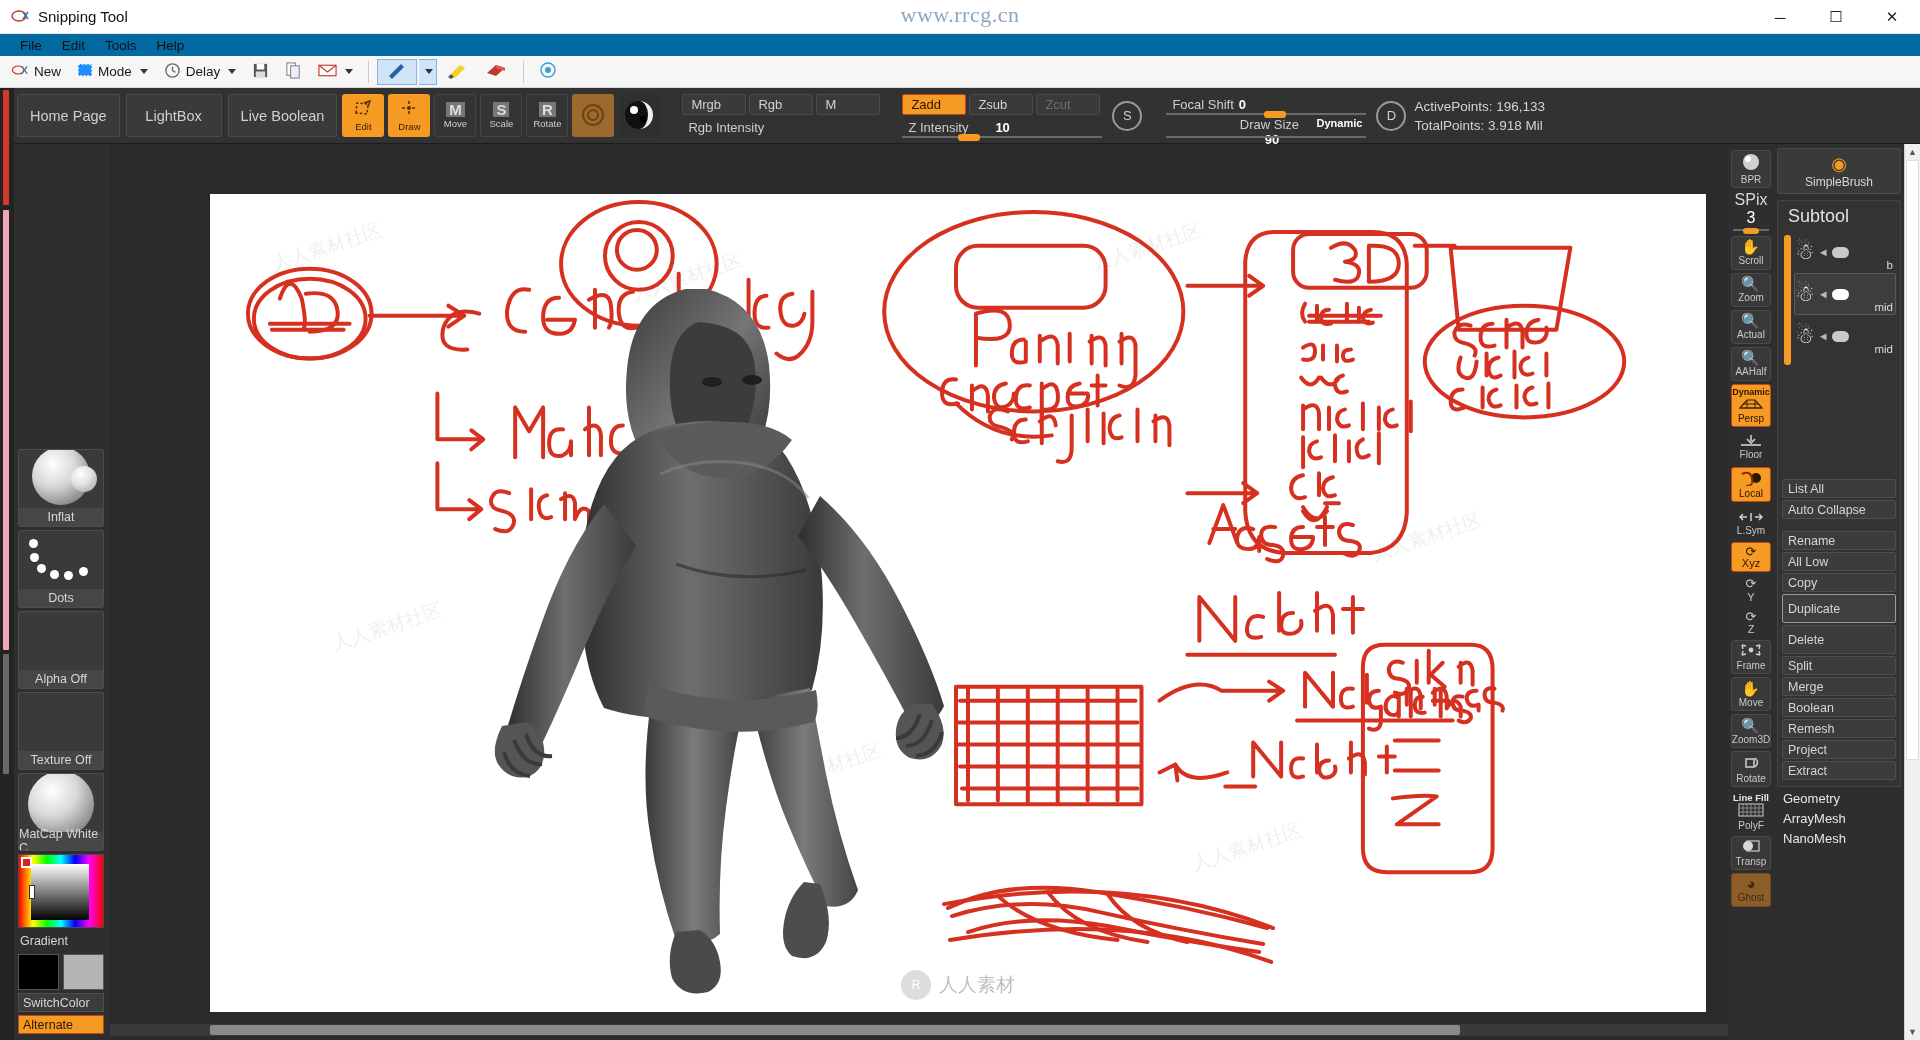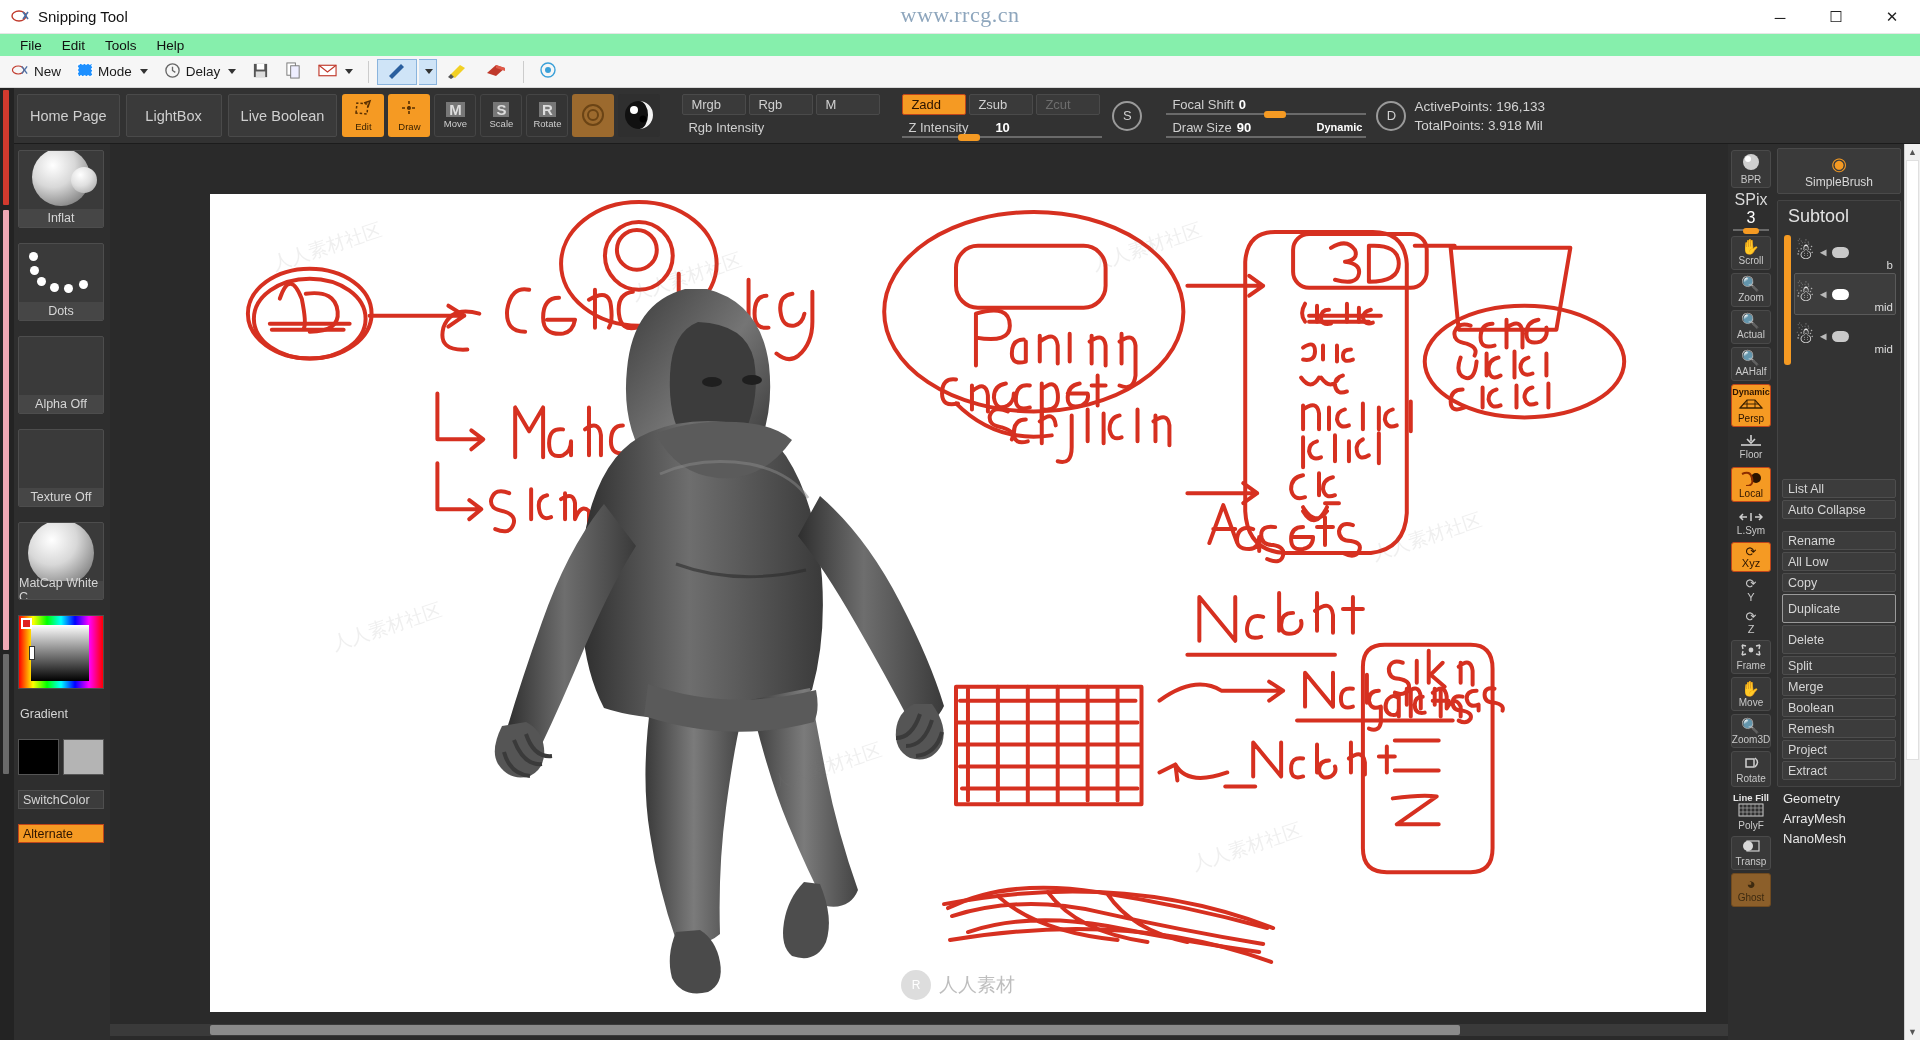--- a/index.html
+++ b/index.html
@@ -10,21 +10,21 @@
   .win-titlebar { height:34px; background:#ffffff; border-bottom:1px solid #e6e6e6;
     display:flex; align-items:center; position:relative; }
   .win-titlebar .tb-icon { width:20px; height:20px; margin:0 8px 0 10px; position:relative; }
   .win-title { font-size:15px; color:#111; }
   .wm-watermark { position:absolute; left:50%; transform:translateX(-50%); top:2px;
      font-size:22px; color:#8ea6bd; letter-spacing:.5px; font-family:"Liberation Serif",serif; }
   .win-controls { position:absolute; right:0; top:0; height:34px; display:flex; }
   .win-btn { width:56px; height:34px; display:flex; align-items:center; justify-content:center;
     font-size:15px; color:#222; }
 
-  .menubar { height:22px; background:#86efac; display:flex; align-items:center;
+  .menubar { height:22px; background:#0369a1; display:flex; align-items:center;
     padding-left:10px; gap:0px; }
   .menubar .mi { font-size:13.5px; color:#111; padding:2px 10px; }
 
   .toolbar { height:32px; background:#f6f6f6; border-bottom:1px solid #d8d8d8;
     display:flex; align-items:center; padding-left:4px; gap:2px; }
   .tb-item { display:flex; align-items:center; gap:5px; padding:2px 7px; height:26px;
     font-size:13.5px; color:#1a1a1a; }
   .tb-sep { width:1px; height:22px; background:#ccc; margin:0 6px; }
   .caret { width:0;height:0;border-left:4px solid transparent;border-right:4px solid transparent;
     border-top:5px solid #333; margin-left:3px; }
@@ -73,21 +73,21 @@
 
   .stat-group { display:flex; align-items:center; gap:8px; margin-left:10px; }
   .stat-ic { width:30px; height:30px; border-radius:50%; border:2px solid #9a9a9a; color:#cfcfcf;
     display:flex;align-items:center;justify-content:center; font-size:13px;}
   .stat-lines { display:flex; flex-direction:column; gap:4px; font-size:13.5px; color:#d3d3d3;}
 
   .zb-body { flex:1; display:flex; position:relative; }
 
   
   .palette { width:96px; background:#2e2e2e; padding:6px 4px; display:flex; flex-direction:column;
-    gap:15px; }
+    gap:3px;justify-content:flex-end; }
   .pal-cell { width:86px; height:78px; background:#3a3a3a; border:1px solid #4d4d4d;
     border-radius:2px; position:relative; overflow:hidden; }
   .pal-cell .cap { position:absolute; bottom:0; left:0; right:0; height:18px; background:#464646;
     color:#d6d6d6; font-size:12.5px; display:flex; align-items:center; justify-content:center; }
   .sphere { position:absolute; left:50%; top:26px; transform:translate(-50%,-50%);
     width:58px;height:58px;border-radius:50%;
     background:radial-gradient(circle at 36% 30%, #fff 0%, #d8d8d8 40%, #8f8f8f 75%, #5a5a5a 100%); }
   .sphere2 { position:absolute; left:62%; top:16px; width:26px;height:26px;border-radius:50%;
     background:radial-gradient(circle at 36% 30%, #fff 0%, #e0e0e0 45%, #9a9a9a 100%);}
   .dot { position:absolute; background:#fff; border-radius:50%; }
@@ -389,21 +389,21 @@
         <div class="chan-group" style="margin-left:16px;text-align:right;">
           <div class="slider-row">
             <div class="slider-lbl" style="min-width:200px;">
               <span>Focal Shift</span>
               <span style="color:#fff;font-weight:bold;margin-left:5px;">0</span>
               <div class="slider-track"></div>
               <div class="slider-knob" style="left:98px;"></div>
             </div>
           </div>
           <div class="slider-row">
-            <div class="slider-lbl" style="min-width:200px;">
+            <div class="slider-lbl" style="min-width:200px;flex-direction:column;">
               <span>Draw Size</span>
               <span style="color:#fff;font-weight:bold;margin-left:5px;">90</span>
               <span style="position:absolute;right:4px;color:#fff;font-size:11px;font-weight:bold;">Dynamic</span>
               <div class="slider-track"></div>
             </div>
           </div>
         </div>
       </div>
 
       <div class="stat-group">

